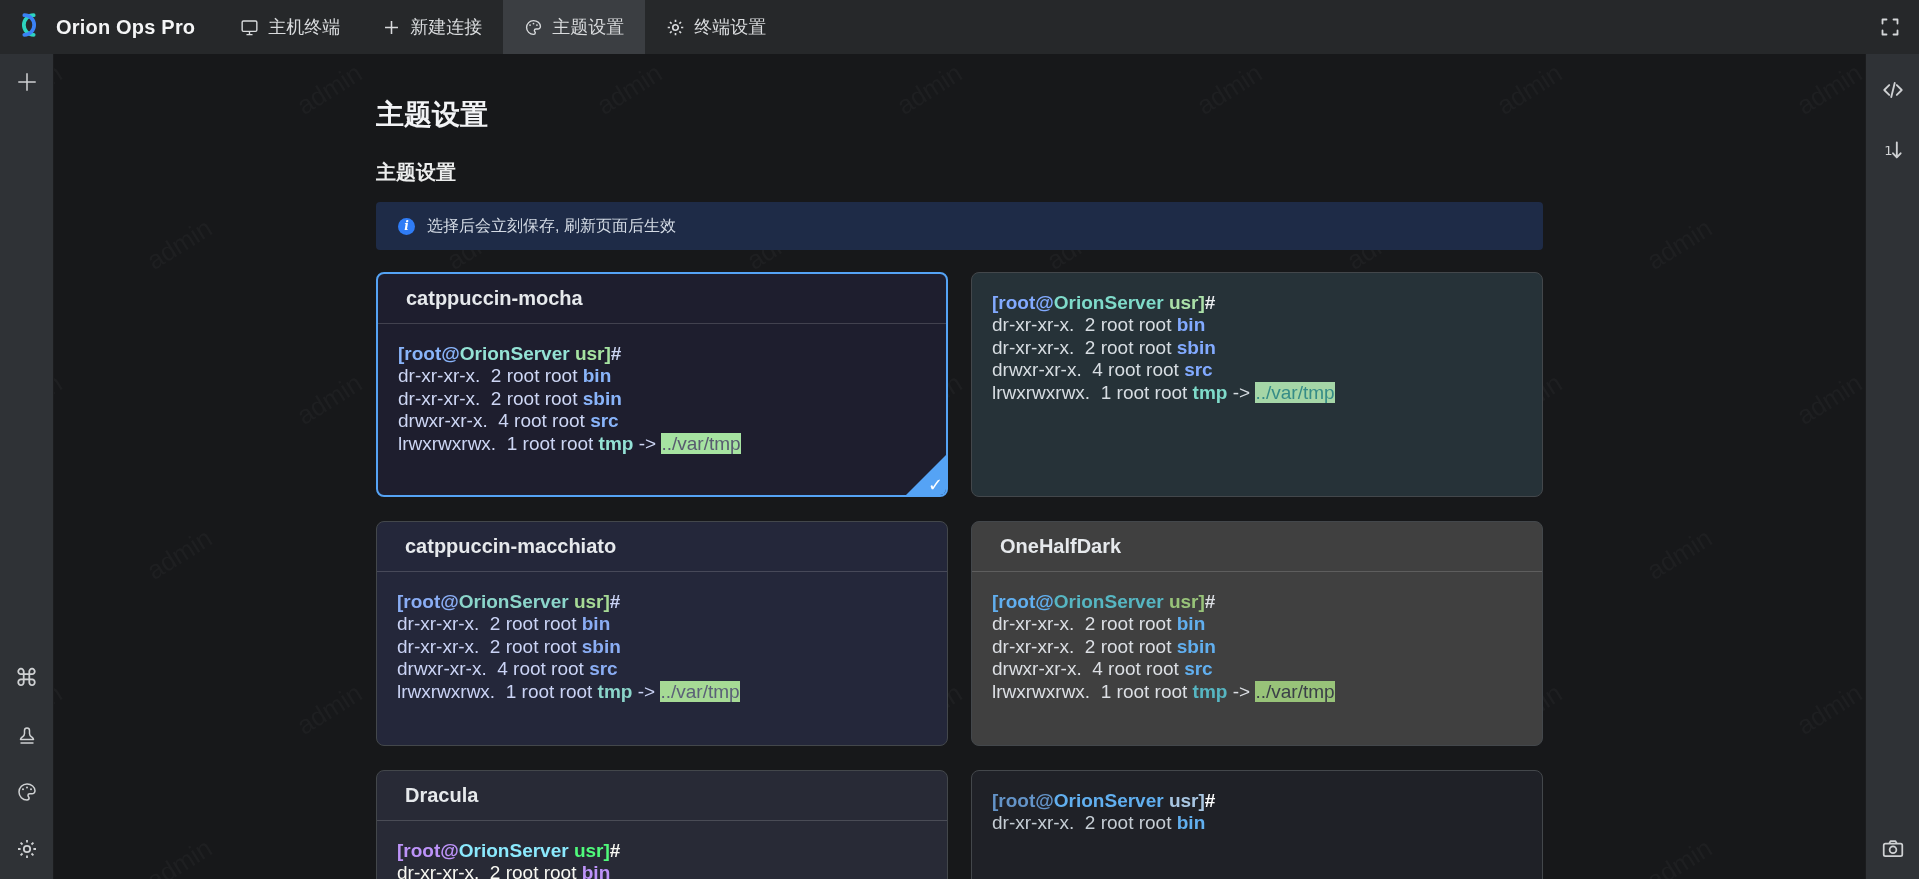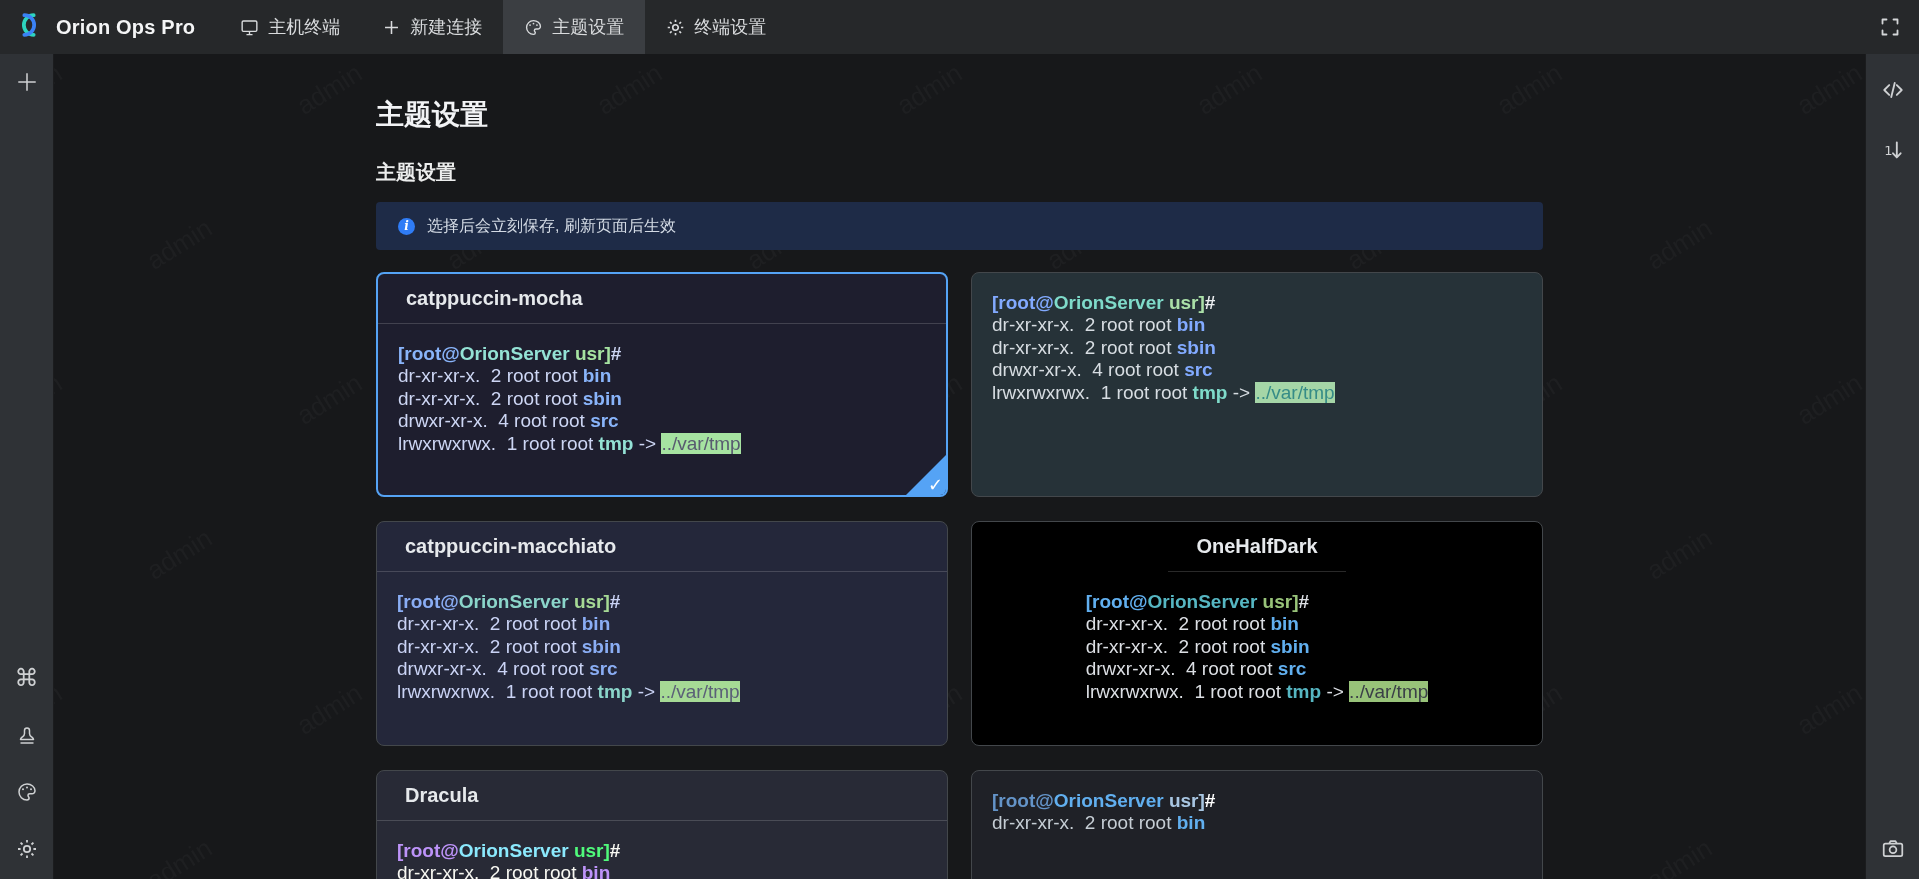--- a/index.html
+++ b/index.html
@@ -225,21 +225,21 @@
     <div class="term"><div class="tline b"><span class="seg" style="color: rgb(130, 170, 255);">[root@</span><span class="seg" style="color: rgb(127, 219, 202);">OrionServer</span><span class="seg" style="color: rgb(171, 224, 168);"> usr]</span><span class="seg" style="color: rgb(236, 239, 241);">#</span></div><div class="tline"><span class="seg" style="color: rgb(215, 221, 226);">dr-xr-xr-x.  2 root root </span><span class="seg b" style="color: rgb(130, 170, 255);">bin</span></div><div class="tline"><span class="seg" style="color: rgb(215, 221, 226);">dr-xr-xr-x.  2 root root </span><span class="seg b" style="color: rgb(130, 170, 255);">sbin</span></div><div class="tline"><span class="seg" style="color: rgb(215, 221, 226);">drwxr-xr-x.  4 root root </span><span class="seg b" style="color: rgb(130, 170, 255);">src</span></div><div class="tline"><span class="seg" style="color: rgb(215, 221, 226);">lrwxrwxrwx.  1 root root </span><span class="seg b" style="color: rgb(127, 219, 202);">tmp</span><span class="seg" style="color: rgb(215, 221, 226);"> -&gt; </span><span class="seg" style="color: rgb(54, 140, 135); background: rgb(165, 214, 167);">../var/tmp</span></div></div>
   </div>
 
   <div class="card" style="background: rgb(36, 39, 58);">
     <div class="card-head">
       <span class="card-title">catppuccin-macchiato</span>
     </div>
     <div class="term"><div class="tline b"><span class="seg" style="color: rgb(138, 173, 244);">[root@</span><span class="seg" style="color: rgb(139, 213, 202);">OrionServer</span><span class="seg" style="color: rgb(166, 218, 149);"> usr]</span><span class="seg" style="color: rgb(202, 211, 245);">#</span></div><div class="tline"><span class="seg" style="color: rgb(202, 211, 245);">dr-xr-xr-x.  2 root root </span><span class="seg b" style="color: rgb(138, 173, 244);">bin</span></div><div class="tline"><span class="seg" style="color: rgb(202, 211, 245);">dr-xr-xr-x.  2 root root </span><span class="seg b" style="color: rgb(138, 173, 244);">sbin</span></div><div class="tline"><span class="seg" style="color: rgb(202, 211, 245);">drwxr-xr-x.  4 root root </span><span class="seg b" style="color: rgb(138, 173, 244);">src</span></div><div class="tline"><span class="seg" style="color: rgb(202, 211, 245);">lrwxrwxrwx.  1 root root </span><span class="seg b" style="color: rgb(139, 213, 202);">tmp</span><span class="seg" style="color: rgb(202, 211, 245);"> -&gt; </span><span class="seg" style="color: rgb(91, 96, 120); background: rgb(166, 218, 149);">../var/tmp</span></div></div>
   </div>
 
-  <div class="card" style="background: #000000; align-items: center;">
+  <div class="card" style="background: #404040;">
     <div class="card-head">
       <span class="card-title">OneHalfDark</span>
     </div>
     <div class="term"><div class="tline b"><span class="seg" style="color: rgb(97, 175, 239);">[root@</span><span class="seg" style="color: rgb(86, 182, 194);">OrionServer</span><span class="seg" style="color: rgb(152, 195, 121);"> usr]</span><span class="seg" style="color: rgb(220, 223, 228);">#</span></div><div class="tline"><span class="seg" style="color: rgb(220, 223, 228);">dr-xr-xr-x.  2 root root </span><span class="seg b" style="color: rgb(97, 175, 239);">bin</span></div><div class="tline"><span class="seg" style="color: rgb(220, 223, 228);">dr-xr-xr-x.  2 root root </span><span class="seg b" style="color: rgb(97, 175, 239);">sbin</span></div><div class="tline"><span class="seg" style="color: rgb(220, 223, 228);">drwxr-xr-x.  4 root root </span><span class="seg b" style="color: rgb(97, 175, 239);">src</span></div><div class="tline"><span class="seg" style="color: rgb(220, 223, 228);">lrwxrwxrwx.  1 root root </span><span class="seg b" style="color: rgb(86, 182, 194);">tmp</span><span class="seg" style="color: rgb(220, 223, 228);"> -&gt; </span><span class="seg" style="color: rgb(59, 64, 72); background: rgb(152, 195, 121);">../var/tmp</span></div></div>
   </div>
 
   <div class="card" style="background: rgb(40, 42, 54);">
     <div class="card-head">
       <span class="card-title">Dracula</span>
     </div>

